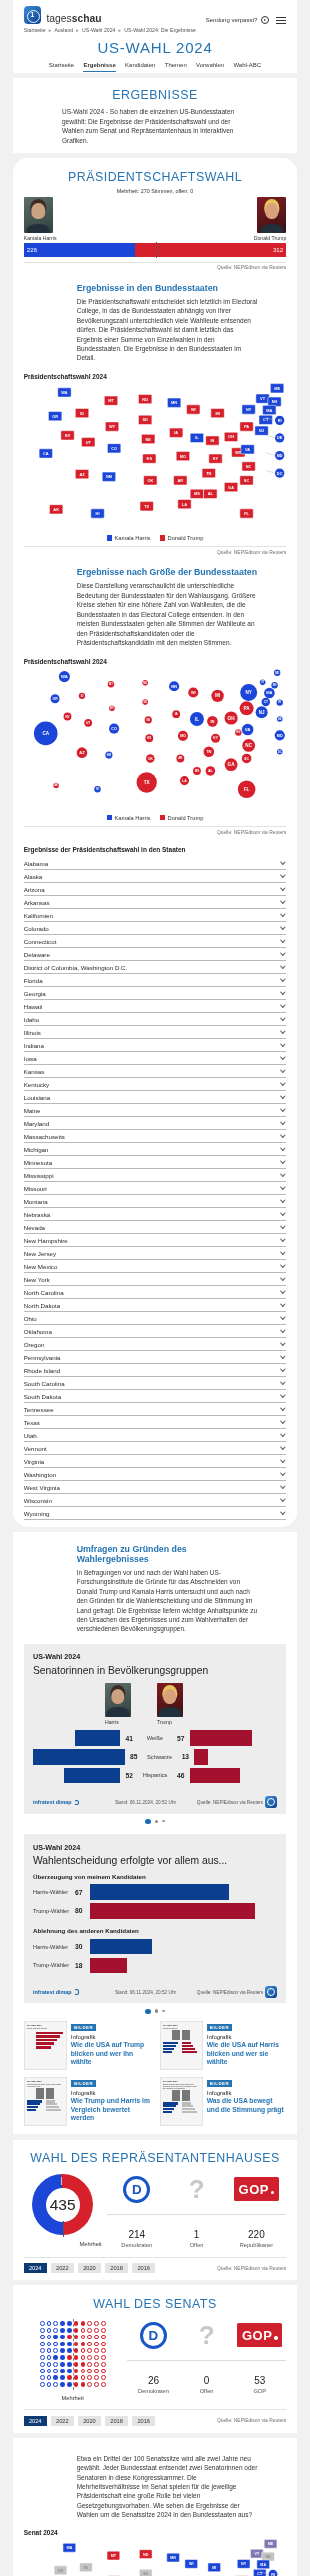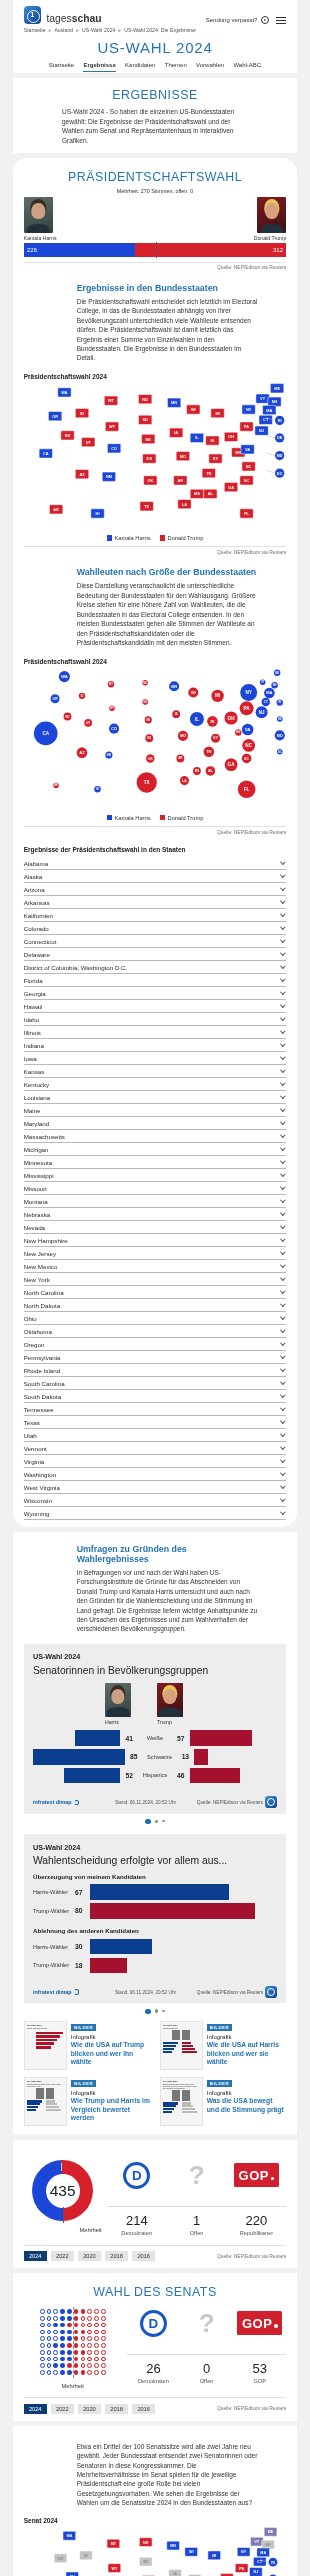--- a/index.html
+++ b/index.html
@@ -110,21 +110,21 @@
   .donut::before { content:""; position:absolute; inset:13.4px; background:#fff; border-radius:50%; }
   .donut .total { position:absolute; inset:0; display:flex; align-items:center; justify-content:center; font-size:15.5px; color:#222; z-index:2; }
   .donut .mark { position:absolute; left:50%; bottom:-2.1px; height:16.5px; border-left:1px dashed #555; z-index:3; }
   .maj-label { font-size:5.7px; color:#333; margin-top:5.2px; }
   .party-cols { flex:1; display:grid; grid-template-columns:1fr 1fr 1fr; text-align:center; margin-left:5.2px; }
   .pc-logo { height:30px; display:flex; align-items:center; justify-content:center; }
   .d-logo { width:27px; height:27px; border-radius:50%; border:3.6px solid #1756c6; display:flex; align-items:center; justify-content:center; font-size:13.4px; font-weight:800; color:#1756c6; }
   .q-mark { font-size:26px; font-weight:800; color:#c9c9c9; }
   .gop-logo { width:45px; height:24px; background:#d0202e; border-radius:1.6px; color:#fff; font-size:13px; font-weight:800; display:flex; align-items:center; justify-content:center; letter-spacing:0.5px; }
   .gop-logo i { width:3.6px; height:3.6px; border-radius:50%; background:#fff; margin-left:1.6px; margin-top:6.2px; }
-  .pc-num { border-top:0.5px solid #ddd; margin-top:16px; padding-top:6px; font-size:13px; color:#222; }
+  .pc-num { border-top:0.5px solid #ddd; margin-top:10px; padding-top:14px; font-size:10px; color:#222; }
   .pc-lbl { font-size:5.7px; color:#555; margin-top:2.1px; }
   .years { display:flex; gap:4.1px; border-top:0.5px solid #e2e2e2; margin-top:8.3px; padding-top:5.2px; align-items:center; }
   .year { font-size:5.7px; padding:2.1px 5.2px; background:#e4e4e4; color:#333; cursor:pointer; }
   .year.active { background:#0d3b74; color:#fff; }
   .years .qsrc { margin-left:auto; font-size:4.9px; color:#6f6f6f; }
   
   .dotgrid-wrap { width:98px; text-align:center; }
   .dotgrid { position:relative; display:inline-block; padding:1px 0; }
   .dotrow { display:flex; gap:2.1px; margin-bottom:2.1px; }
   .seat { width:4.7px; height:4.7px; border-radius:50%; }
@@ -414,21 +414,21 @@
         <text x="142" y="261" text-anchor="middle" font-size="7.5" font-weight="700" fill="#fff">HI</text>
       </g>
     </svg>
   <div class="legend">
     <span><span class="sw" id="leg1b" style="background: rgb(28, 70, 216);"></span><span>Kamala Harris</span></span>
     <span><span class="sw" id="leg1r" style="background: rgb(214, 33, 44);"></span><span>Donald Trump</span></span>
   </div>
   <div class="src-row">Quelle: NEP/Edison via Reuters</div>
 
   <div class="inner" style="margin-top:12.4px;">
-    <div class="blue-h">Wahlleuten nach Größe der Bundesstaaten</div>
+    <div class="blue-h">Ergebnisse nach Größe der Bundesstaaten</div>
     <div class="para" style="margin-top:4.1px;">Diese Darstellung veranschaulicht die unterschiedliche Bedeutung der Bundesstaaten für den Wahlausgang. Größere Kreise stehen für eine höhere Zahl von Wahlleuten, die die Bundesstaaten in das Electoral College entsenden. In den meisten Bundesstaaten gehen alle Stimmen der Wahlleute an den Präsidentschaftskandidaten oder die Präsidentschaftskandidatin mit den meisten Stimmen.</div>
   </div>
   <div class="bold-label" style="margin-top:10.3px;">Präsidentschaftswahl 2024</div>
   <svg id="map-bubble" width="263" height="144" viewBox="0 0 508 278">
       <g>
         <circle cx="42" cy="132.06" r="22.780254607883556" fill="#1c46d8"></circle>
         <text x="42" y="135.21" text-anchor="middle" font-size="9" font-weight="700" fill="#fff">CA</text>
       </g>
       <g>
         <circle cx="237" cy="226.92000000000002" r="19.606121493043954" fill="#d6212c"></circle>
@@ -1034,20 +1034,21 @@
               <div style="width: 15.5px;"></div>
             </div>
           </div>
         </div>
         <div class="tease-right"><span class="badge">BILDER</span><div class="tease-kicker">Infografik</div><div class="tease-title">Was die USA bewegt und die Stimmung prägt</div></div>
       </div>
     </div>
 </div>
 
 <div class="card headpad" style="padding-bottom:7.2px;">
+  <div class="big-h">WAHL DES REPRÄSENTANTENHAUSES</div>
   <div class="cong-row">
     <div class="donut-wrap">
       <div class="donut" id="house-donut" style="background: conic-gradient(from 180deg, rgb(28, 70, 216) 0deg, rgb(28, 70, 216) 177.103deg, rgb(201, 201, 201) 177.103deg, rgb(201, 201, 201) 177.931deg, rgb(214, 33, 44) 177.931deg, rgb(214, 33, 44) 360deg);">
         <span class="total">435</span>
         <span class="mark"></span>
       </div>
       <div class="maj-label">Mehrheit</div>
     </div>
     <div class="party-cols">
       <div>

